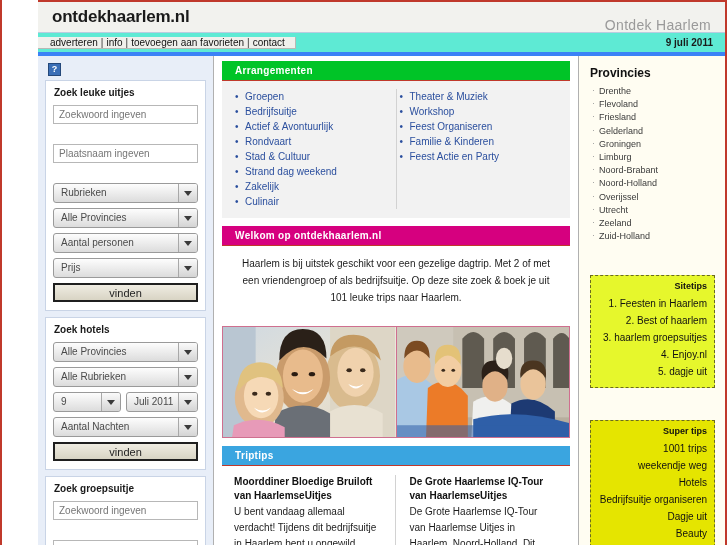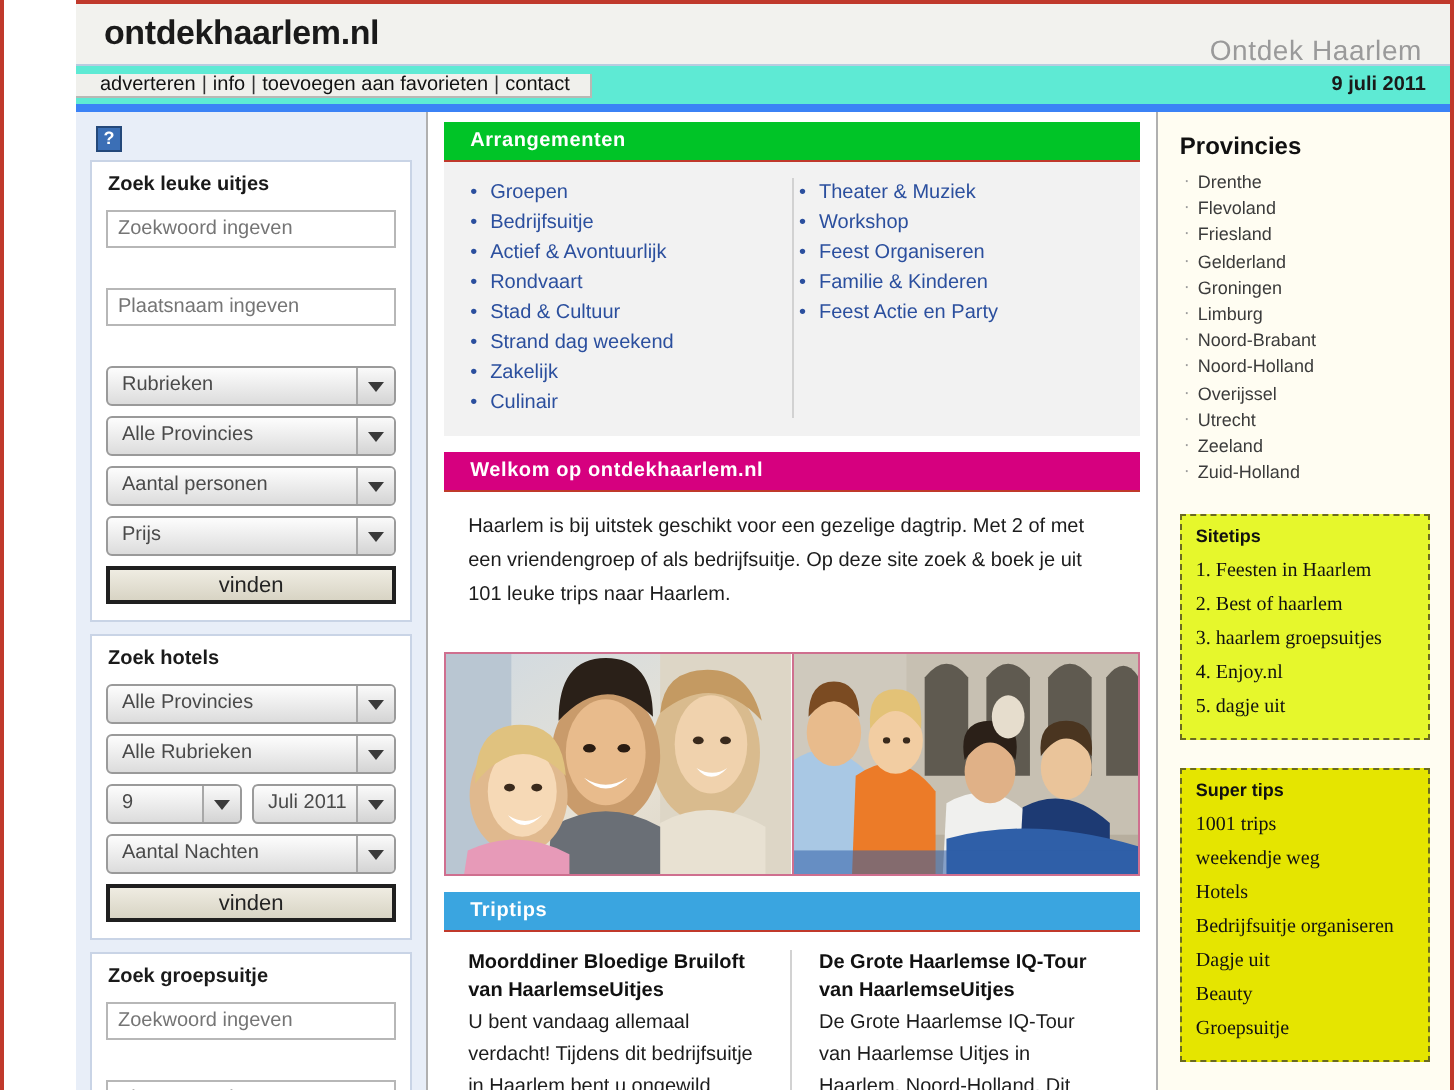--- a/index.html
+++ b/index.html
@@ -224,20 +224,21 @@
     position: absolute;
     left: -10px;
     color: #2b4f9e;
   }
   .link-cols li a { color: #2b4f9e; text-decoration: none; cursor: pointer; }
   .intro p {
     margin: 0;
     font-size: 10px;
     line-height: 17px;
     color: #1c1c1c;
+    text-align: center;
   }
   .photos {
     margin: 0 8px 8px 8px;
     border: 1px solid #cf6f8f;
     display: flex;
     height: 112px;
     overflow: hidden;
   }
   .photo {
     flex: 1;
@@ -289,34 +290,35 @@
   }
   .prov-list li:before {
     content: "·";
     position: absolute;
     left: 2px;
     top: -1px;
     color: #9b9b9b;
   }
   .prov-list li a { color: #3b3b3b; text-decoration: none; cursor: pointer; }
   .tipbox {
-    margin-top: 14px;
+    margin-top: 32px;
     border: 1px dashed #6b6b20;
     padding: 5px 7px 7px 7px;
+    text-align: right;
   }
   .tipbox.site { background: #e6f72c; }
   .tipbox.super { background: #e5e500; }
   .tipbox h4 {
     margin: 0 0 4px 0;
     font-size: 9px;
     font-weight: bold;
     color: #111;
   }
   .tipbox ol, .tipbox ul {
-    margin: 0; padding: 0; list-style: none; font-family: Liberation Serif, serif;
+    margin: 0; padding: 0; list-style: none;
   }
   .tipbox li {
     font-size: 10px;
     line-height: 17px;
     color: #111;
   }
   .tipbox li a { color: #111; text-decoration: none; cursor: pointer; }
 </style>
 </head>
 <body>

